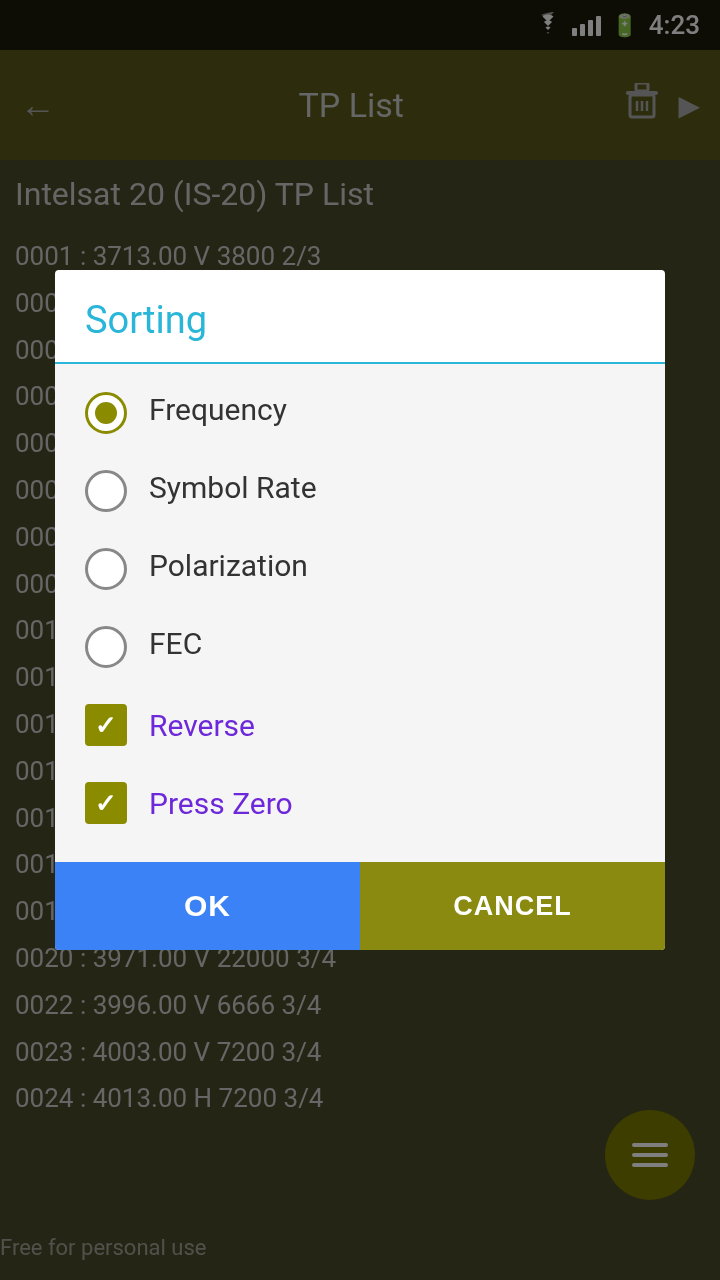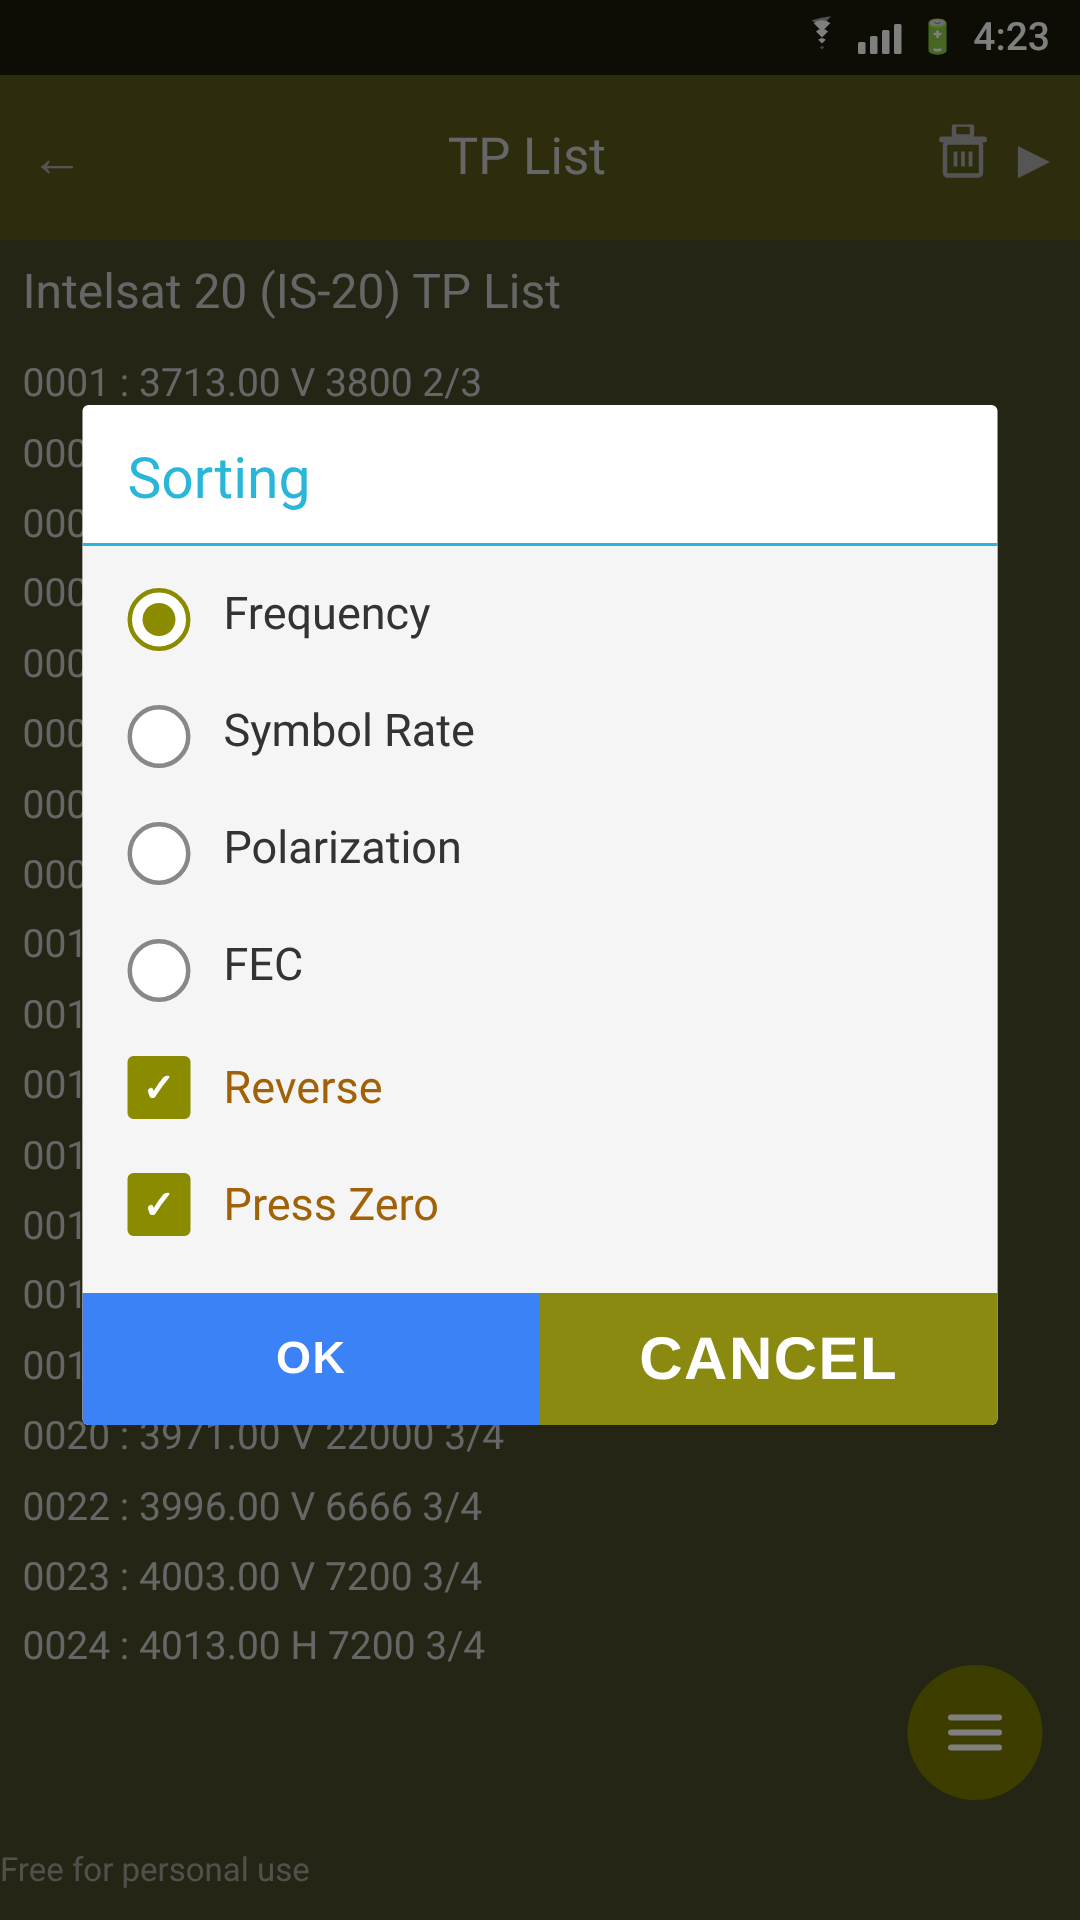--- a/index.html
+++ b/index.html
@@ -191,21 +191,21 @@
 
     .checkbox-box::after {
       content: '✓';
       color: white;
       font-size: 26px;
       font-weight: bold;
     }
 
     .checkbox-label {
       font-size: 30px;
-      color: #a16207;
+      color: #6d28d9;
     }
 
     .dialog-buttons {
       display: flex;
       height: 88px;
     }
 
     .btn-ok {
       flex: 1;
       background: #3b82f6;
@@ -214,21 +214,21 @@
       font-weight: bold;
       border: none;
       cursor: pointer;
       letter-spacing: 1px;
     }
 
     .btn-cancel {
       flex: 1;
       background: #8a8a10;
       color: white;
-      font-size: 40px;
+      font-size: 27px;
       font-weight: bold;
       border: none;
       cursor: pointer;
       letter-spacing: 1px;
     }
 
     
     .fab {
       position: absolute;
       bottom: 80px;

